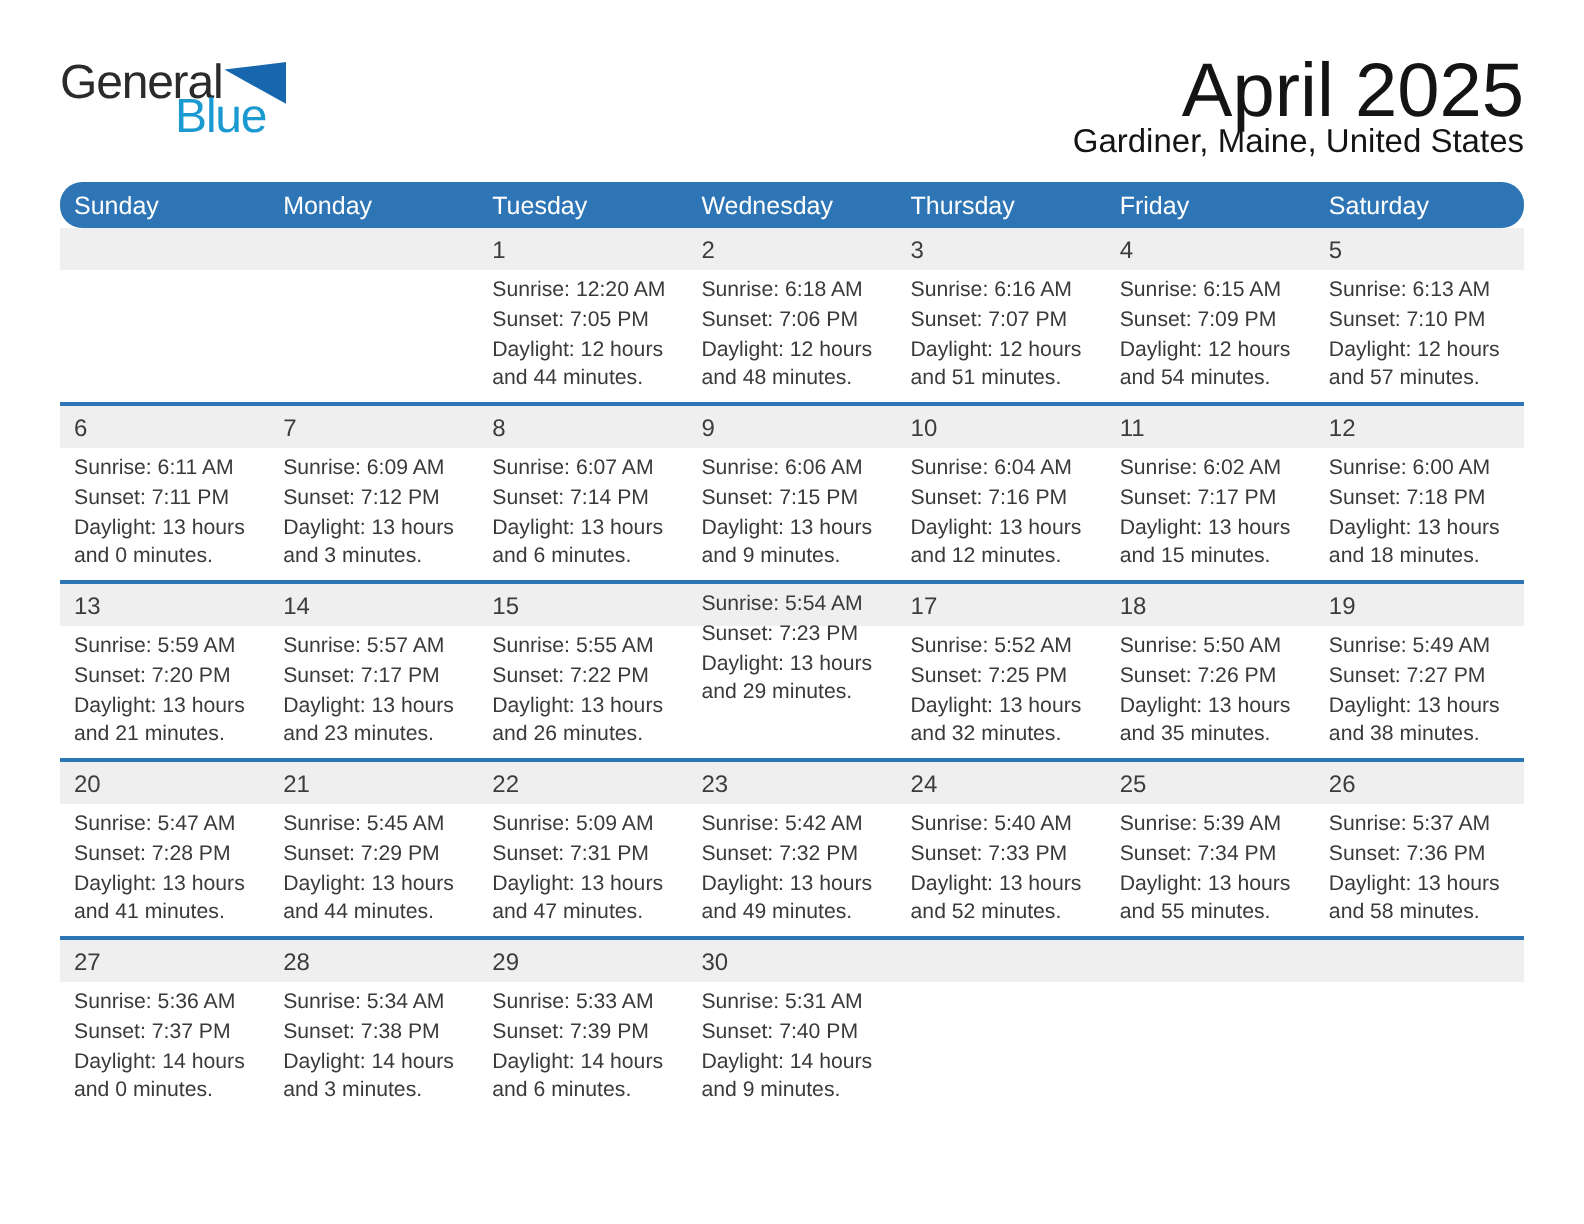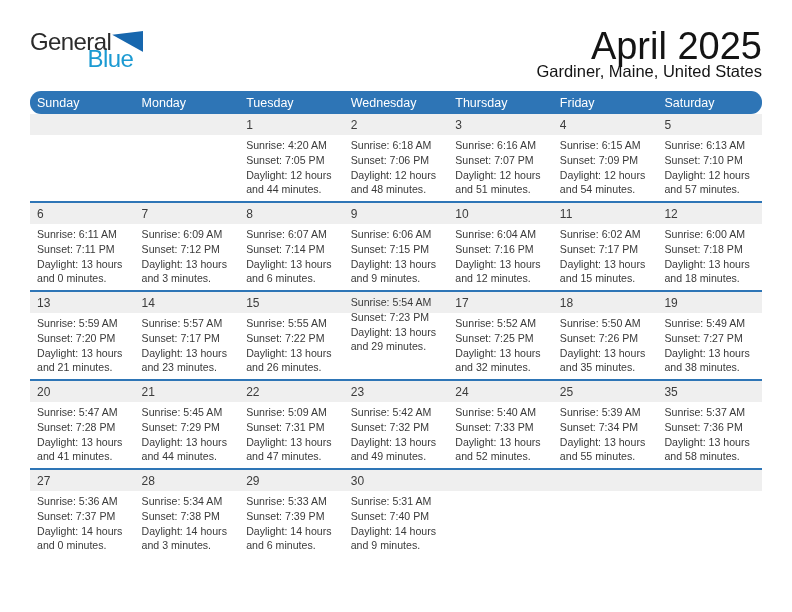--- a/index.html
+++ b/index.html
@@ -66,21 +66,21 @@
         <div class="week">
           <div class="cell">
             <div class="daynum"></div>
           </div>
           <div class="cell">
             <div class="daynum"></div>
           </div>
           <div class="cell">
             <div class="daynum">1</div>
             <div class="details">
-              <div class="line">Sunrise: 4:20 AM</div>
+              <div class="line">Sunrise: 12:20 AM</div>
               <div class="line">Sunset: 7:05 PM</div>
               <div class="line">Daylight: 12 hours</div>
               <div class="line">and 44 minutes.</div>
             </div>
           </div>
           <div class="cell">
             <div class="daynum">2</div>
             <div class="details">
               <div class="line">Sunrise: 6:18 AM</div>
               <div class="line">Sunset: 7:06 PM</div>
@@ -294,21 +294,21 @@
           <div class="cell">
             <div class="daynum">25</div>
             <div class="details">
               <div class="line">Sunrise: 5:39 AM</div>
               <div class="line">Sunset: 7:34 PM</div>
               <div class="line">Daylight: 13 hours</div>
               <div class="line">and 55 minutes.</div>
             </div>
           </div>
           <div class="cell">
-            <div class="daynum">35</div>
+            <div class="daynum">26</div>
             <div class="details">
               <div class="line">Sunrise: 5:37 AM</div>
               <div class="line">Sunset: 7:36 PM</div>
               <div class="line">Daylight: 13 hours</div>
               <div class="line">and 58 minutes.</div>
             </div>
           </div>
         </div>
         <div class="week week-sep">
           <div class="cell">

